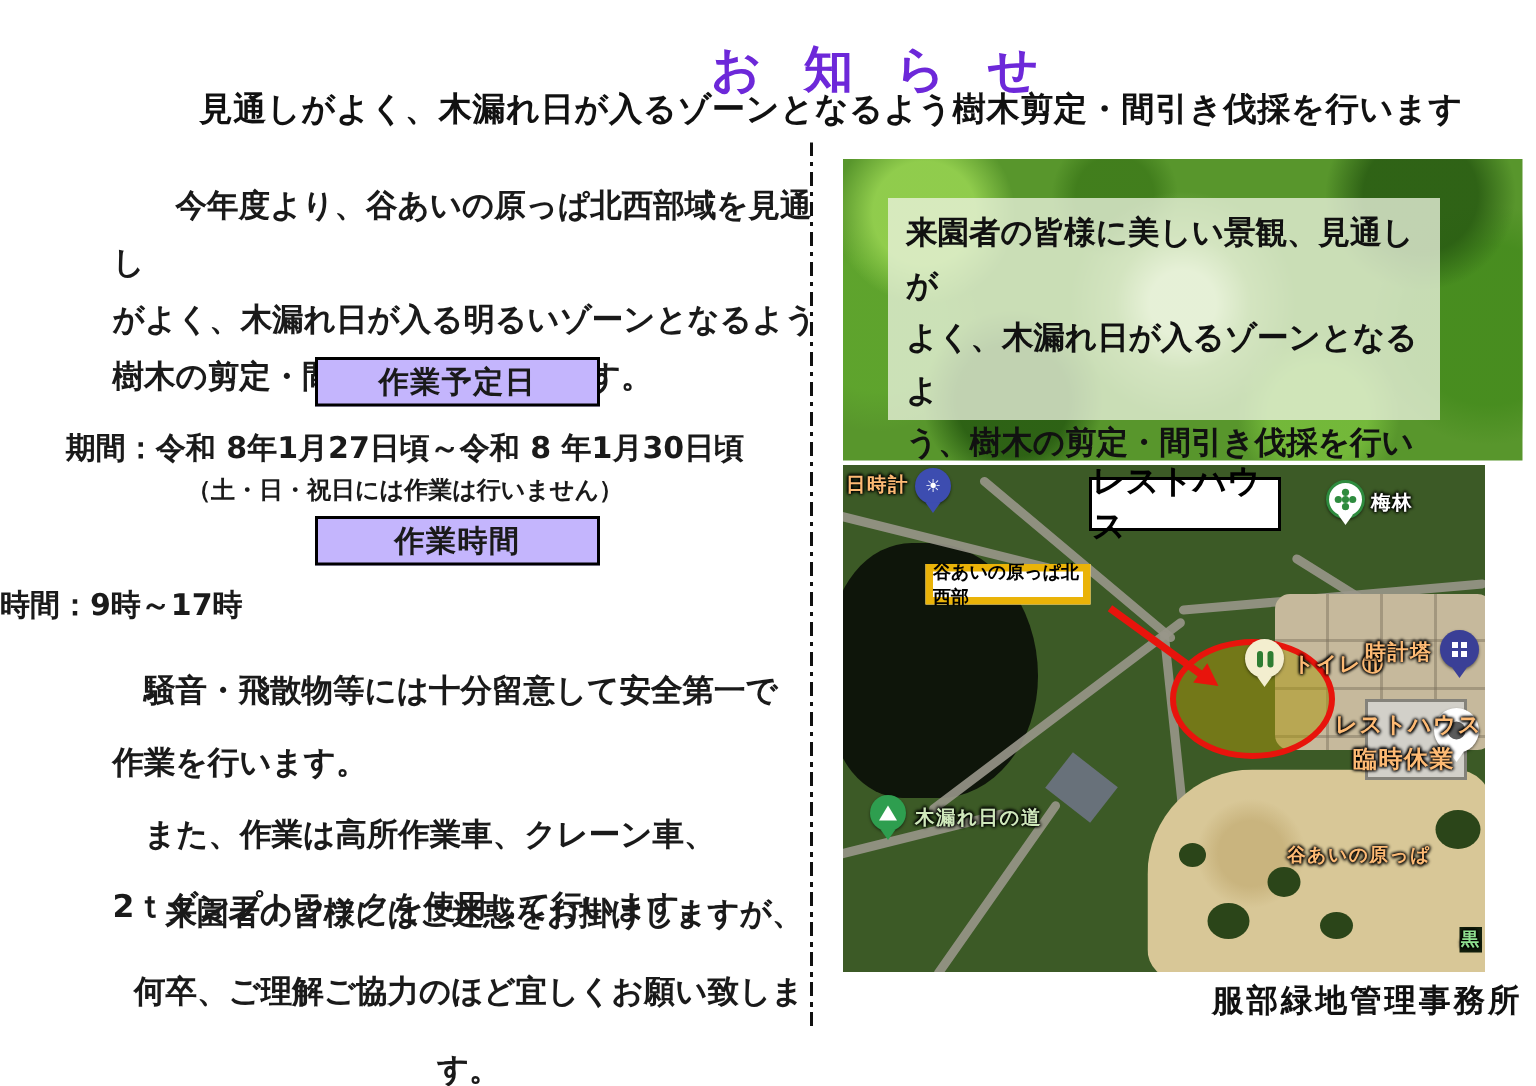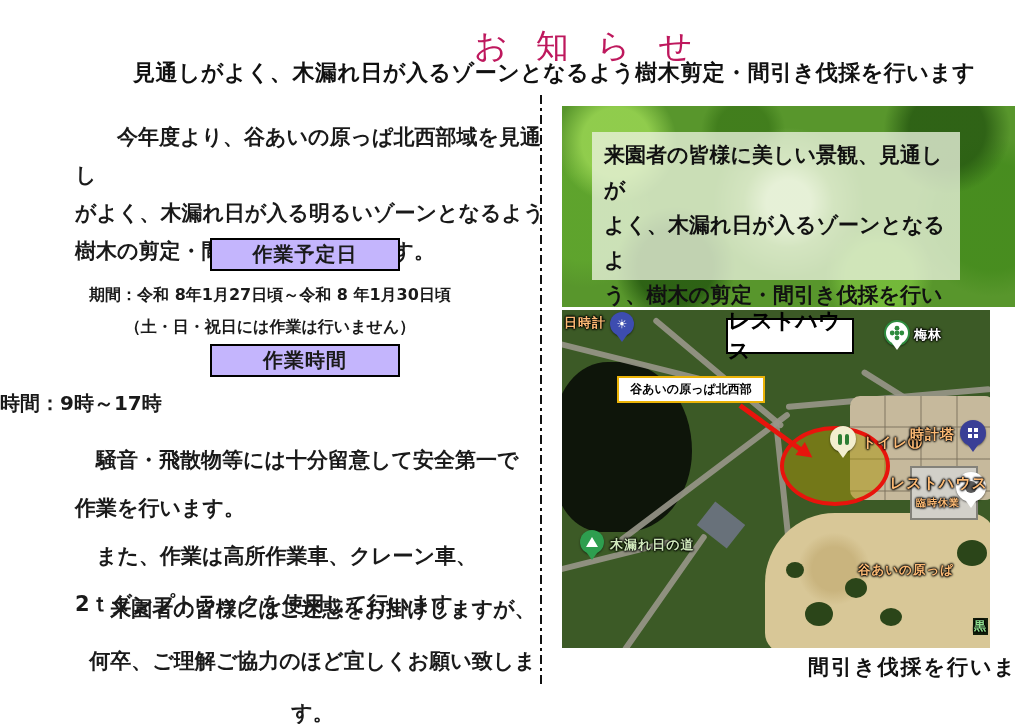--- a/index.html
+++ b/index.html
@@ -7,39 +7,39 @@
   .page {
     position:relative; width:1024px; height:724px; background:#ffffff;
     font-family:"DejaVu Sans","Liberation Sans",sans-serif; color:#1a1a1a; overflow:hidden;
   }
   .ml { white-space:pre-line; }
 
   
   .title {
     position:absolute; left:474px; top:24px;
     font-family:"DejaVu Serif","Liberation Serif",serif;
-    font-size:33px; font-weight:normal; letter-spacing:28px; color:#be185d;
+    font-size:33px; font-weight:bold; letter-spacing:28px; color:#6d28d9;
   }
   .subtitle {
     position:absolute; left:133px; top:58px;
     font-family:"DejaVu Serif","Liberation Serif",serif;
     font-size:22px; font-weight:bold; color:#111; letter-spacing:0.5px;
   }
 
   
   .leftcol { position:absolute; left:0; top:0; width:540px; height:724px; }
   .intro    { position:absolute; left:75px; top:118px; width:470px; font-size:21px; font-weight:bold; line-height:38px; }
   .labelbox {
     position:absolute; left:210px; width:190px; height:33px;
     border:2px solid #000; background:#c4b5fd; display:flex; align-items:center; justify-content:center;
     font-size:20px; font-weight:bold; letter-spacing:1px;
   }
   .box-schedule { top:238px; }
   .box-time     { top:344px; }
-  .period      { position:absolute; left:0; top:285px; width:540px; text-align:center; font-size:16px; font-weight:bold; }
+  .period      { position:absolute; left:0; top:285px; width:540px; text-align:center; font-size:20px; font-weight:bold; }
   .period-note { position:absolute; left:0; top:317px; width:540px; text-align:center; font-size:16px; font-weight:bold; }
   .time-line   { position:absolute; left:0; top:390px; width:540px; text-align:left; font-size:20px; font-weight:bold; }
   .safety  { position:absolute; left:75px; top:436px; width:470px; font-size:21px; font-weight:bold; line-height:48px; }
   .apology { position:absolute; left:75px; top:583px; width:475px; font-size:21px; font-weight:bold; line-height:52px;text-align:center; }
 
   
   .divider {
     position:absolute; left:540px; top:95px; width:2px; height:592px;
     background:repeating-linear-gradient(to bottom,
       #111 0px, #111 9px, transparent 9px, transparent 13px,
@@ -108,40 +108,40 @@
   .p5 { left:214px; top:108px; width:232px; transform:rotate(84deg); }
   .p6 { left:-8px;  top:258px; width:120px; transform:rotate(-14deg); }
   .p7 { left:62px;  top:338px; width:142px; transform:rotate(-55deg); }
   .p8 { left:300px; top:58px;  width:84px;  transform:rotate(32deg); }
 
   .map-titlebox {
     position:absolute; left:164px; top:8px; width:128px; height:36px; background:#fff; border:2px solid #000;
     display:flex; align-items:center; justify-content:center; font-size:22px; font-weight:bold; color:#000;
   }
   .map-callout {
-    position:absolute; left:55px; top:66px; width:148px; height:27px; background:#fff; border:2px solid #eab308;
-    display:flex; align-items:center; justify-content:center; font-size:12px; font-weight:bold; color:#000;
+    position:absolute; left:55px; top:66px; width:110px; height:27px; background:#fff; border:5px solid #eab308;
+    display:flex; align-items:center; justify-content:flex-end; font-size:12px; font-weight:bold; color:#000;
   }
   .arrow { position:absolute; left:178px; top:93px; width:82px; height:5px; background:#e8140c; transform:rotate(36deg); transform-origin:0 50%; }
   .arrow::after { content:""; position:absolute; right:-15px; top:-6px; border:8px solid transparent; border-left:15px solid #e8140c; }
   .highlight-ellipse {
     position:absolute; left:218px; top:116px; width:110px; height:80px; border-radius:50%;
     border:4px solid #e8140c; background:rgba(170,150,10,0.5);
   }
 
   .mlabel {
     position:absolute; color:#fdba74; font-weight:bold; font-size:13px; letter-spacing:1px;
     text-shadow:0 1px 2px rgba(0,0,0,0.95), 0 -1px 2px rgba(0,0,0,0.95), 1px 0 2px rgba(0,0,0,0.95), -1px 0 2px rgba(0,0,0,0.95);
   }
   .lbl-sundial   { left:2px;   top:4px; }
   .lbl-plum      { left:352px; top:16px;  color:#ffffff; }
   .lbl-toilet    { left:300px; top:124px; font-size:14px; }
   .lbl-clock     { left:348px; top:116px; font-size:14px; }
   .lbl-rest      { left:328px; top:164px; font-size:15px; }
-  .lbl-rest-note { left:354px; top:186px; font-size:10px;font-family:Liberation Mono, monospace; }
+  .lbl-rest-note { left:340px; top:186px; font-size:16px;font-family:Liberation Mono, monospace; }
   .lbl-komorebi  { left:48px;  top:226px; color:#cfe8bb; }
   .lbl-meadow    { left:296px; top:252px; font-size:12.5px; }
   .lbl-edge      { left:411px; top:308px; color:#8fe08f; font-size:12px; background:#13200d; padding:0 1px; }
 
   .pin { position:absolute; border-radius:50%; display:flex; align-items:center; justify-content:center; box-shadow:0 1px 2px rgba(0,0,0,0.5); }
   .pin::after { content:""; position:absolute; top:96%; left:50%; transform:translateX(-50%); border:5px solid transparent; border-top:7px solid currentColor; }
   .pin-sundial { left:48px;  top:2px;   width:24px; height:24px; background:#3d4db0; color:#3d4db0; }
   .pin-plum    { left:322px; top:10px;  width:26px; height:26px; background:#fff;    color:#fff; border:2px solid #2e8b3e; }
   .pin-toilet  { left:268px; top:116px; width:26px; height:26px; background:#f3eecf; color:#f3eecf; }
   .pin-clock   { left:398px; top:110px; width:26px; height:26px; background:#3a3f96; color:#3a3f96; }
@@ -258,15 +258,15 @@
 
     <span class="pin pin-komorebi">
         <span class="g-tree"></span>
       </span>
     <span class="mlabel lbl-komorebi">木漏れ日の道</span>
 
     <span class="mlabel lbl-meadow">谷あいの原っぱ</span>
     <span class="mlabel lbl-edge">黒</span>
   </div>
 
-  <div class="footer">間引き伐採を行いま</div>
+  <div class="footer">服部緑地管理事務所</div>
 
 </div>
 
 </body></html>

